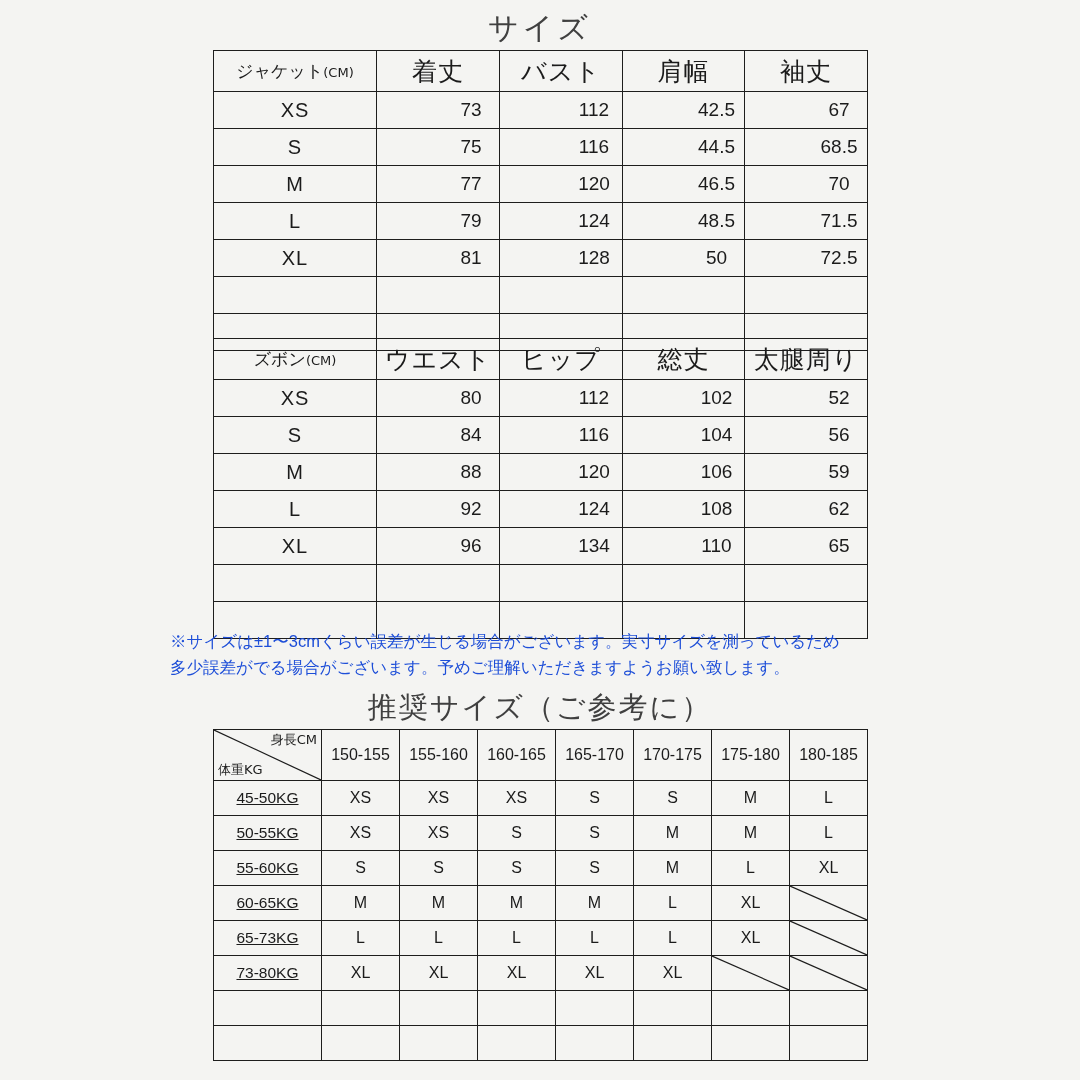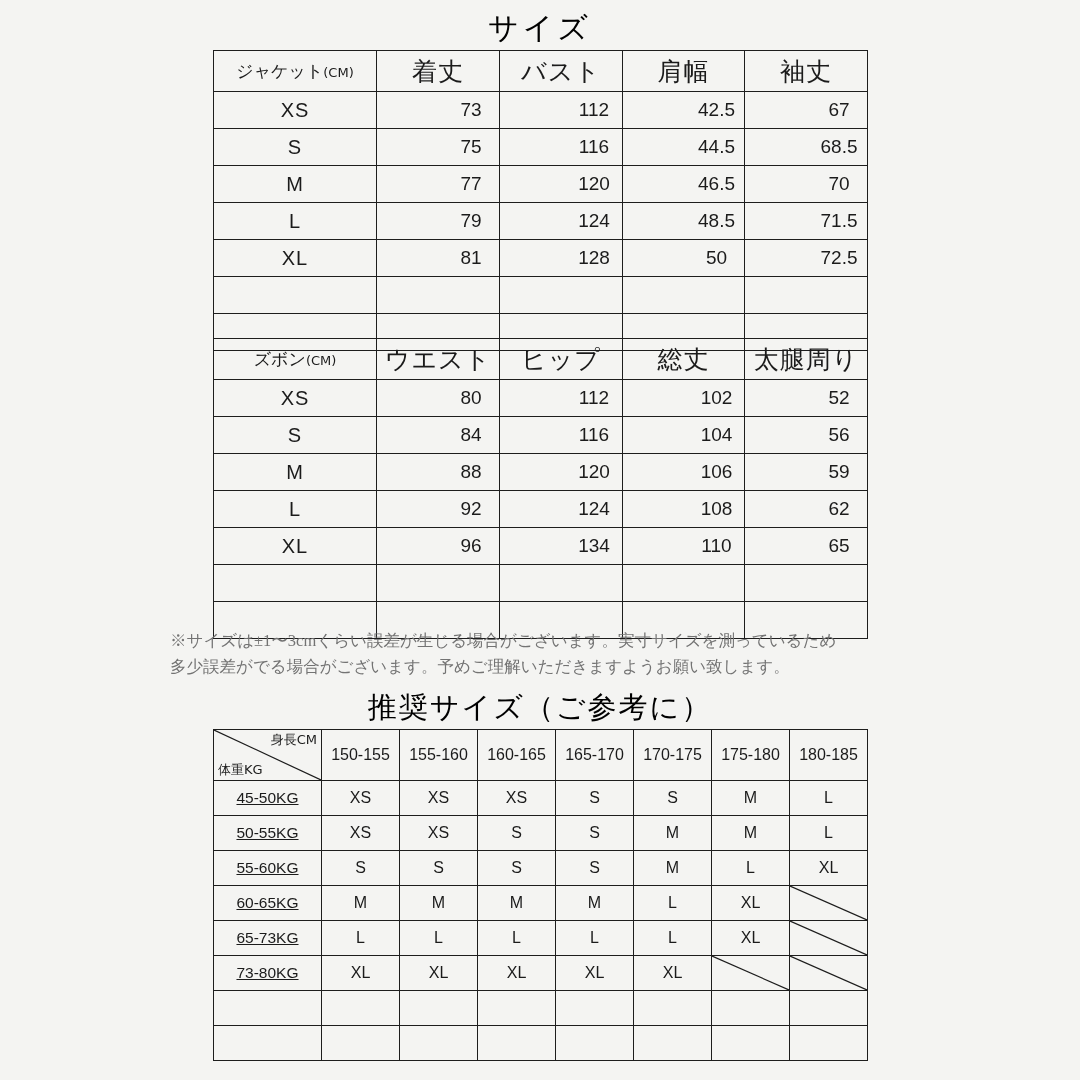--- a/index.html
+++ b/index.html
@@ -18,21 +18,21 @@
     position: relative;
     width: 1080px;
     height: 1080px;
     box-sizing: border-box;
   }
 
   .title {
     text-align: center;
     font-size: 30px;
     letter-spacing: 4px;
-    color: #000000;
+    color: #404040;
     font-family: "DejaVu Sans", sans-serif;
     font-weight: 400;
   }
   #size-title {
     position: absolute;
     left: 0;
     top: 8px;
     width: 1080px;
   }
   #recommend-title {
@@ -94,22 +94,22 @@
   .garment-row.blank td { height: 36px; }
 
   
   #note {
     position: absolute;
     left: 170px;
     top: 628px;
     width: 800px;
     font-size: 16.5px;
     line-height: 1.6;
-    font-family: Liberation Serif, serif;
-    color: #737373;
+    font-family: Liberation Sans, sans-serif;
+    color: #1d4ed8;
     letter-spacing: 0px;
   }
 
   
   #rec-table {
     position: absolute;
     left: 213px;
     top: 729px;
     width: 654px;
   }

